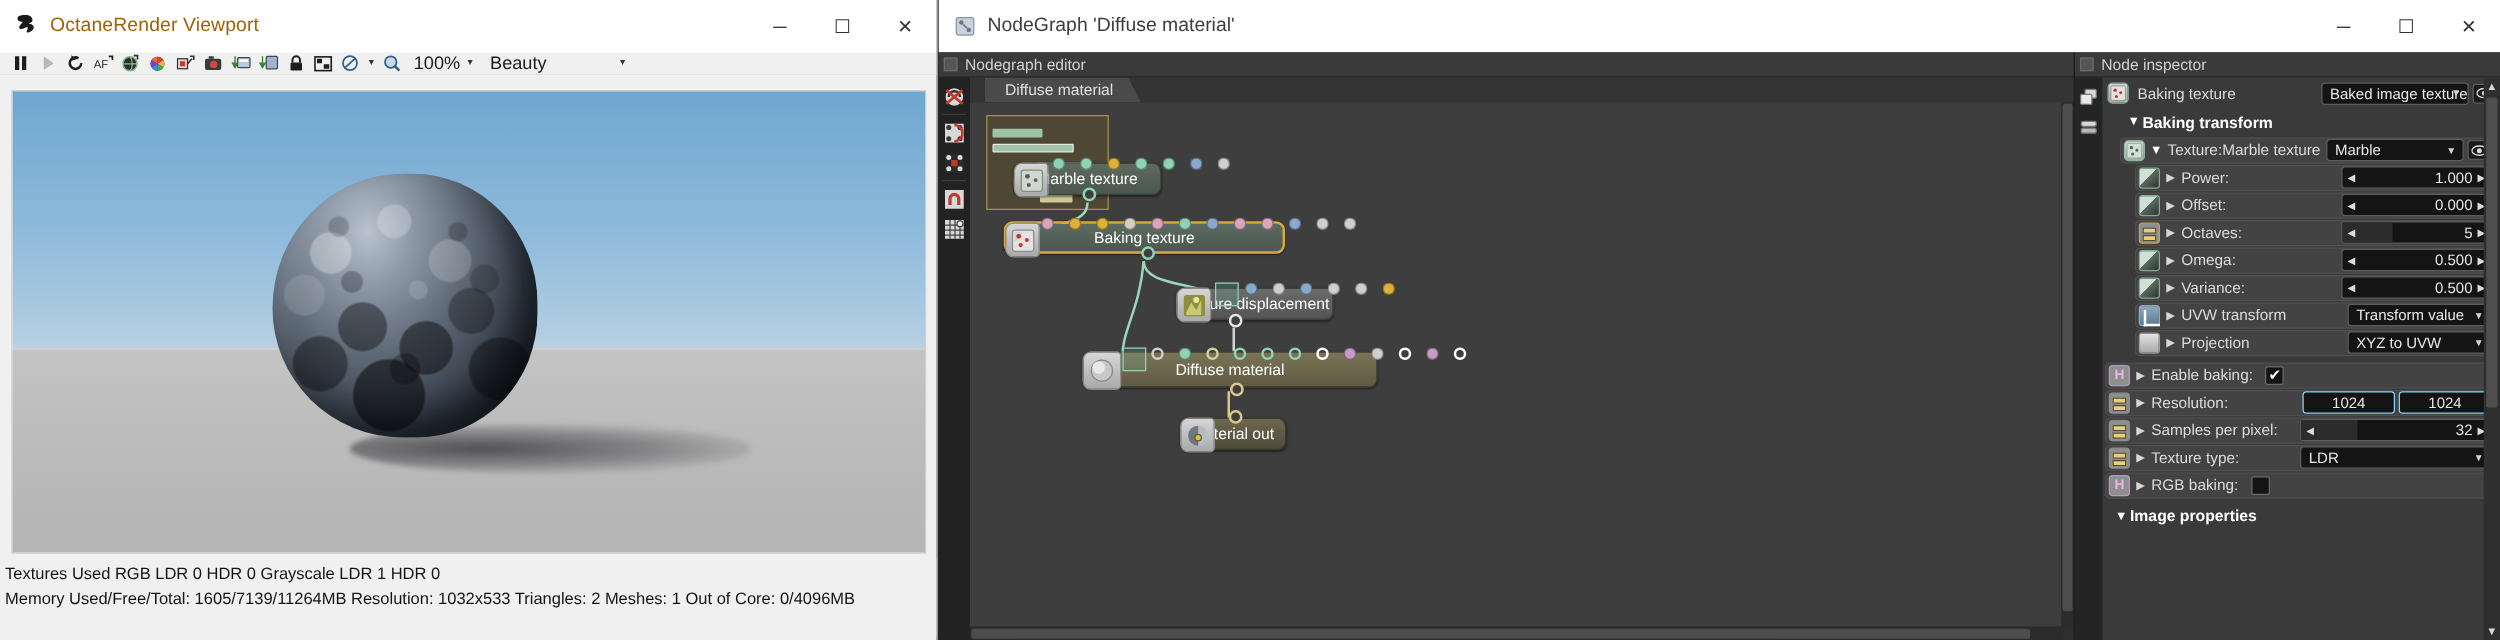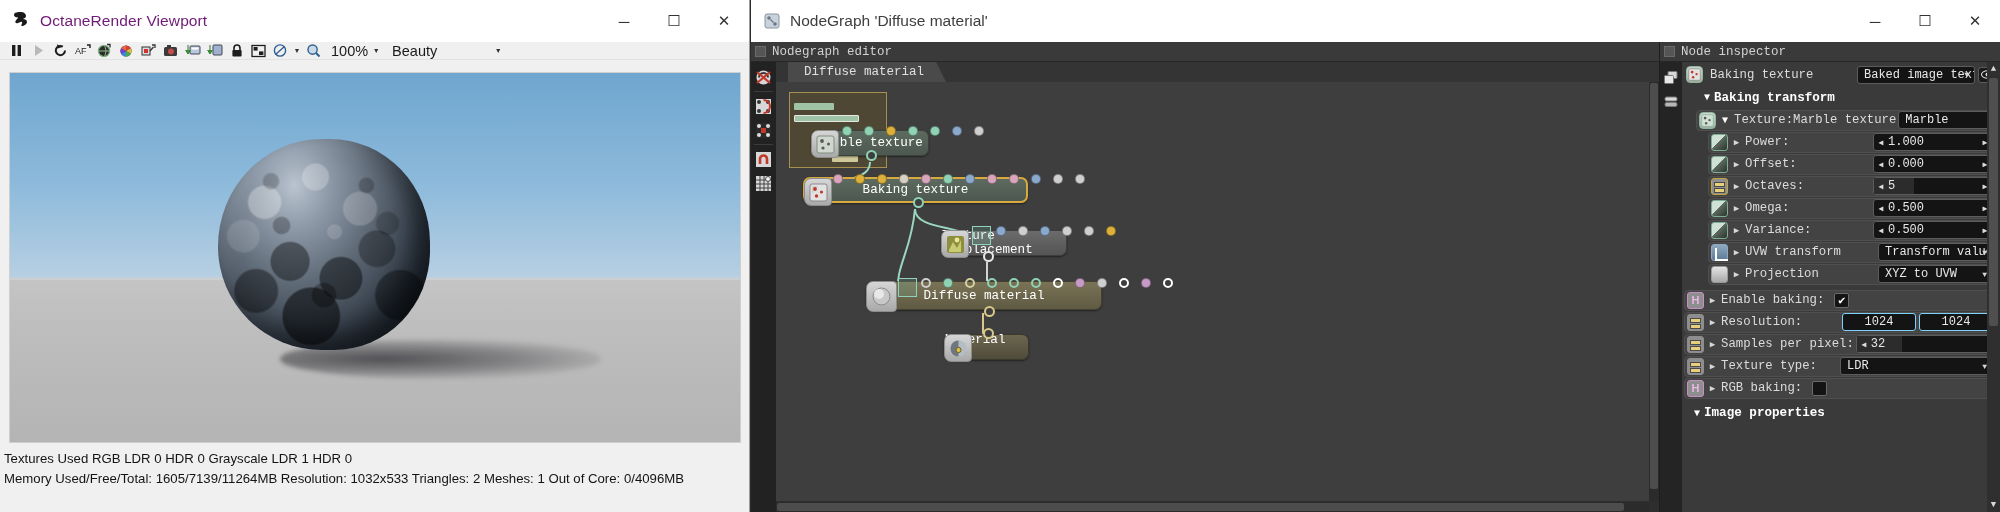--- a/index.html
+++ b/index.html
@@ -20,21 +20,21 @@
   .vp-titlebar {
     position: relative; height: 42px; background: #ffffff;
     display: flex; align-items: center;
   }
   .vp-title-icon {
     width: 22px; height: 22px; margin-left: 10px; margin-right: 8px;
     position: relative; flex: none;
   }
   .vp-title-icon svg { display: block; }
   .vp-title-text {
-    font-size: 15.5px; color: #701a75; letter-spacing: .1px;
+    font-size: 15.5px; color: #a16207; letter-spacing: .1px;
   }
   .vp-winbtns { position: absolute; right: 0; top: 0; height: 42px; display: flex; }
   .vp-winbtn {
     width: 50px; height: 42px; display: flex; align-items: center; justify-content: center;
     color: #333; font-size: 15px;
   }
 
   .vp-toolbar {
     height: 18px; background: #f0f0f0; display: flex; align-items: center;
     padding-left: 6px; gap: 1px; border-bottom: 1px solid #e2e2e2;
@@ -115,21 +115,21 @@
     background: #2b2b2b;
   }
   .ng-titlebar {
     height: 42px; background: #ffffff; display: flex; align-items: center;
     position: relative;
   }
   .ng-title-icon { margin-left: 12px; margin-right: 9px; width: 18px; height: 18px; flex:none; }
   .ng-title-text { font-size: 15.5px; color: #3e3e3e; }
   .ng-winbtns { position: absolute; right: 0; top: 0; height: 42px; display: flex; }
 
-  .ng-body { position: absolute; left: 0; top: 42px; width: 1249px; height: 470px; display: flex; font-family: Liberation Mono, monospace; }
+  .ng-body { position: absolute; left: 0; top: 42px; width: 1249px; height: 470px; display: flex; }
 
   
   .ng-editor { width: 908px; height: 470px; position: relative; background: #2e2e2e; }
   .panel-header {
     height: 20px; background: #3a3a3a; display: flex; align-items: center;
     padding-left: 4px; border-bottom: 1px solid #272727;
   }
   .panel-dot {
     width: 11px; height: 11px; background: #555; border: 1px solid #6a6a6a;
     margin-right: 6px; flex:none;
@@ -283,21 +283,21 @@
 
   .ctrl-group {
     display:flex; align-items:center; height:19px; margin-left:auto; margin-right:3px; gap:3px;
   }
   .spin {
     display:flex; align-items:center; height:18px; width:120px;
     background:#141414; border:1px solid #5c5c5c; border-radius:3px;
     color:#e8e8e8; font-size:12px; position:relative;
   }
   .spin .arr { width:14px; text-align:center; font-size:8px; color:#dcdcdc; }
-  .spin .val { flex:1; text-align:left; }
+  .spin .val { flex:1; text-align:right; }
   .spin .fill { position:absolute; left:0; top:0; bottom:0; background:#2c2c2c; }
   .combo {
     height:18px; width:120px; background:#141414; border:1px solid #5c5c5c; border-radius:3px;
     color:#e8e8e8; font-size:12px; display:flex; align-items:center;
     padding-left:6px; position:relative;
   }
   .combo .cv{ overflow:hidden; white-space:nowrap; }
   .combo .ar { position:absolute; right:5px; font-size:8px; color:#d4d4d4;}
   .eye {
     width:19px;height:16px;border:1px solid #5c5c5c;border-radius:3px;background:#1a1a1a;

